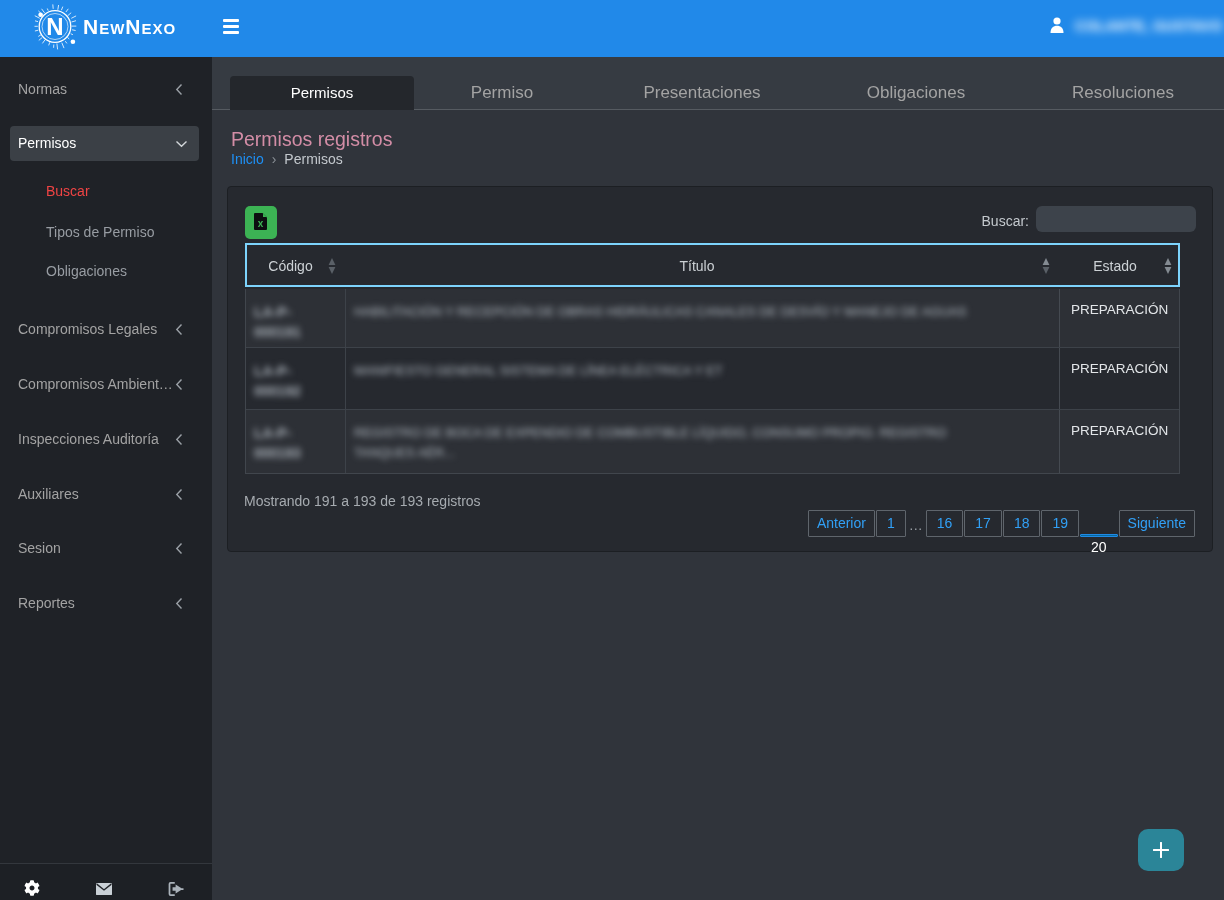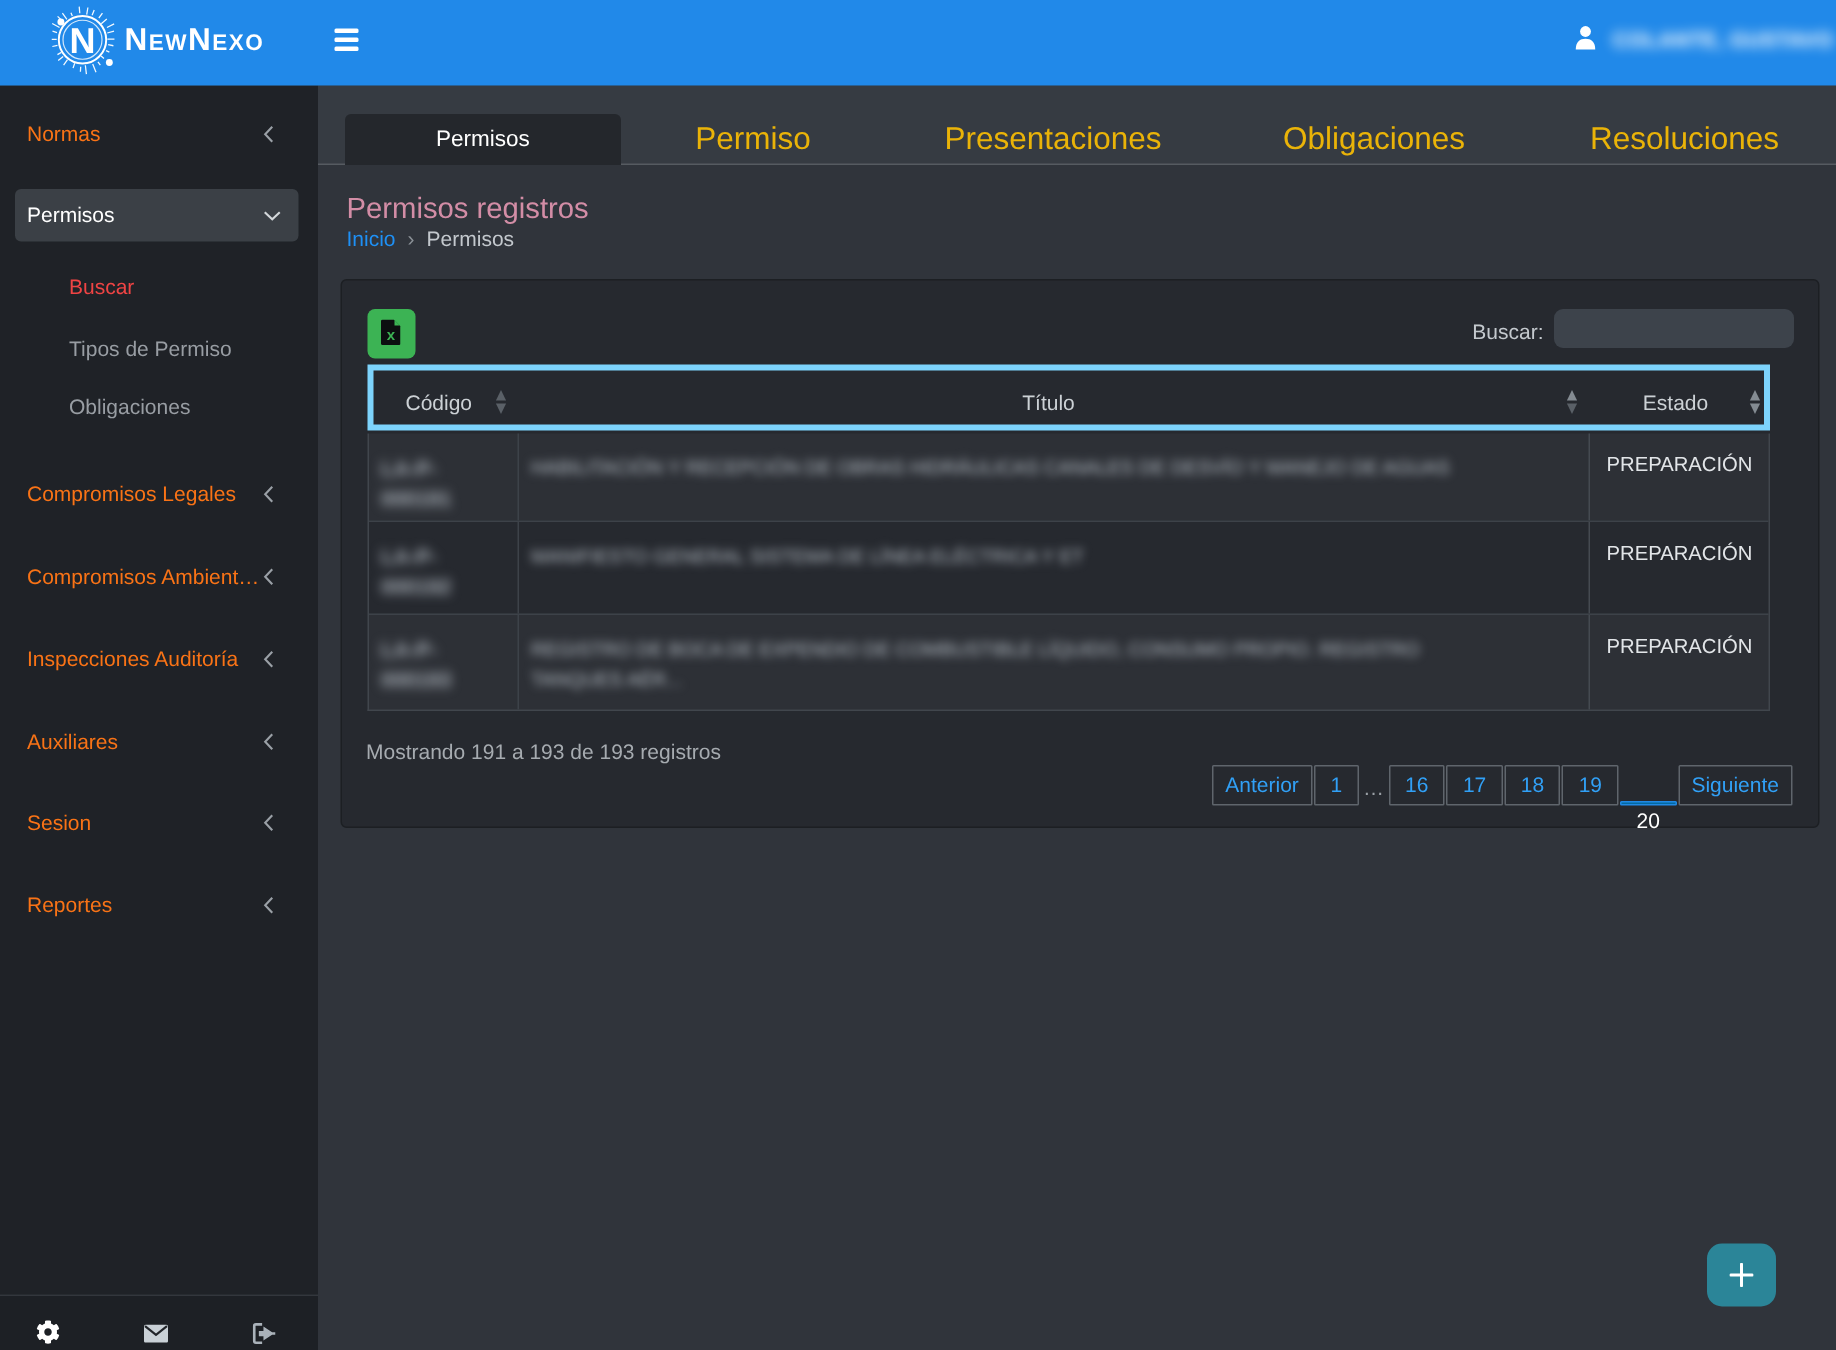--- a/index.html
+++ b/index.html
@@ -12,55 +12,55 @@
   #brand { position:absolute; left:83px; top:18px; color:#fff; white-space:nowrap; font-weight:bold; letter-spacing:1px; line-height:18px; }
   #brand .big { font-size:21px; }
   #brand .sm  { font-size:15px; }
   #burger { position:absolute; left:223px; top:19px; width:16px; }
   #burger div { height:3px; background:#fff; margin-bottom:2.8px; border-radius:1px; }
   #username { position:absolute; left:1075px; top:18px; width:145px; height:16px; color:#fff;
               font-size:14px; font-weight:bold; letter-spacing:0.3px; filter:blur(4px); white-space:nowrap; }
 
   
   #sidebar { position:absolute; left:0; top:57px; width:212px; height:843px; background:#1f2227; z-index:20; }
-  .mi { position:absolute; left:0; width:212px; height:40px; color:#f97316; font-size:14px; line-height:40px; }
+  .mi { position:absolute; left:0; width:212px; height:40px; color:#a3a3a3; font-size:14px; line-height:40px; }
   .mi .lbl { position:absolute; left:18px; }
   .mi .chev { position:absolute; right:29px; top:14px; }
   #permisosBox { position:absolute; left:10px; top:69px; width:189px; height:35px; background:#3b4046;
                  border-radius:4px; color:#fff; font-size:14px; line-height:35px; }
   #permisosBox .lbl { position:absolute; left:8px; }
   #permisosBox .chev { position:absolute; right:11px; top:14px; }
   .smi { position:absolute; left:46px; width:160px; height:30px; font-size:14px; line-height:30px; color:#989da3; }
   .smi.act { color:#ef4444; }
   #sbBottom { position:absolute; left:0; bottom:0; width:212px; height:37px; background:#1d2025;
               border-top:1px solid #33373d; }
   #sbBottom svg { position:absolute; top:17px; }
 
   
   #main { position:absolute; left:212px; top:57px; width:1012px; height:843px; background:#30343b; }
   #tabstrip { position:absolute; left:0; top:0; width:1012px; height:53px; background:#363b42;
               border-bottom:1.5px solid #565b61; }
-  .tab { position:absolute; top:19px; height:34px; line-height:34px; transform:translateX(-50%); font-size:21px; color:#eab308; }
+  .tab { position:absolute; top:19px; height:34px; line-height:34px; transform:translateX(-50%); font-size:17px; color:#a3a3a3; }
   #activeTab { position:absolute; left:18px; top:19px; width:184px; height:34px; background:#24272c;
                border-radius:4px 4px 0 0; color:#fff; font-size:15px; text-align:center; line-height:34px; }
 
   #pgTitle { position:absolute; left:19px; top:71px; font-size:19.5px; color:#d38da6; }
   #crumb { position:absolute; left:19px; top:94px; font-size:14px; }
   #crumb .a { color:#1e90f5; }
   #crumb .sep { color:#8a9096; padding:0 8px; }
   #crumb .b { color:#c3c8cd; }
 
   #panel { position:absolute; left:15px; top:129px; width:986px; height:366px; background:#26292f;
            border:1px solid #1c1f23; border-radius:4px; }
   #xlsBtn { position:absolute; left:17px; top:19px; width:32px; height:33px; background:#3cb354; border-radius:5px; }
   #buscarLbl { position:absolute; right:183px; top:26px; font-size:14px; color:#c4c9ce; }
   #searchBox { position:absolute; right:16px; top:19px; width:160px; height:26px; background:#3d434b; border-radius:6px; }
 
   
-  #thead { position:absolute; left:17px; top:56px; width:935px; height:44px; border:4px solid #7dd3fc; }
+  #thead { position:absolute; left:17px; top:56px; width:935px; height:44px; border:2px solid #7dd3fc; }
   .th { position:absolute; top:0; height:42px; color:#ccd1d5; font-size:14px; line-height:42px; text-align:center; padding-right:12px; }
   .th .arr { position:absolute; right:10px; top:13px; width:8px; }
   #tbody { position:absolute; left:17px; top:102px; width:935px; border:1px solid #41464d; border-top:none; }
   .tr { position:relative; width:100%; border-top:1px solid #3d4249; }
   .tr:first-child { border-top:none; }
   .tr.odd { background:rgba(255,255,255,0.035); }
   .td-cod { position:absolute; left:8px; top:13px; width:86px; font-size:14px; font-weight:bold;
             color:#a7aeb6; filter:blur(3.4px); line-height:20px; }
   .td-tit { position:absolute; left:108px; top:13px; width:660px; font-size:12.8px; white-space:nowrap;
             color:#b2bac2; filter:blur(3.2px); line-height:20px; }

